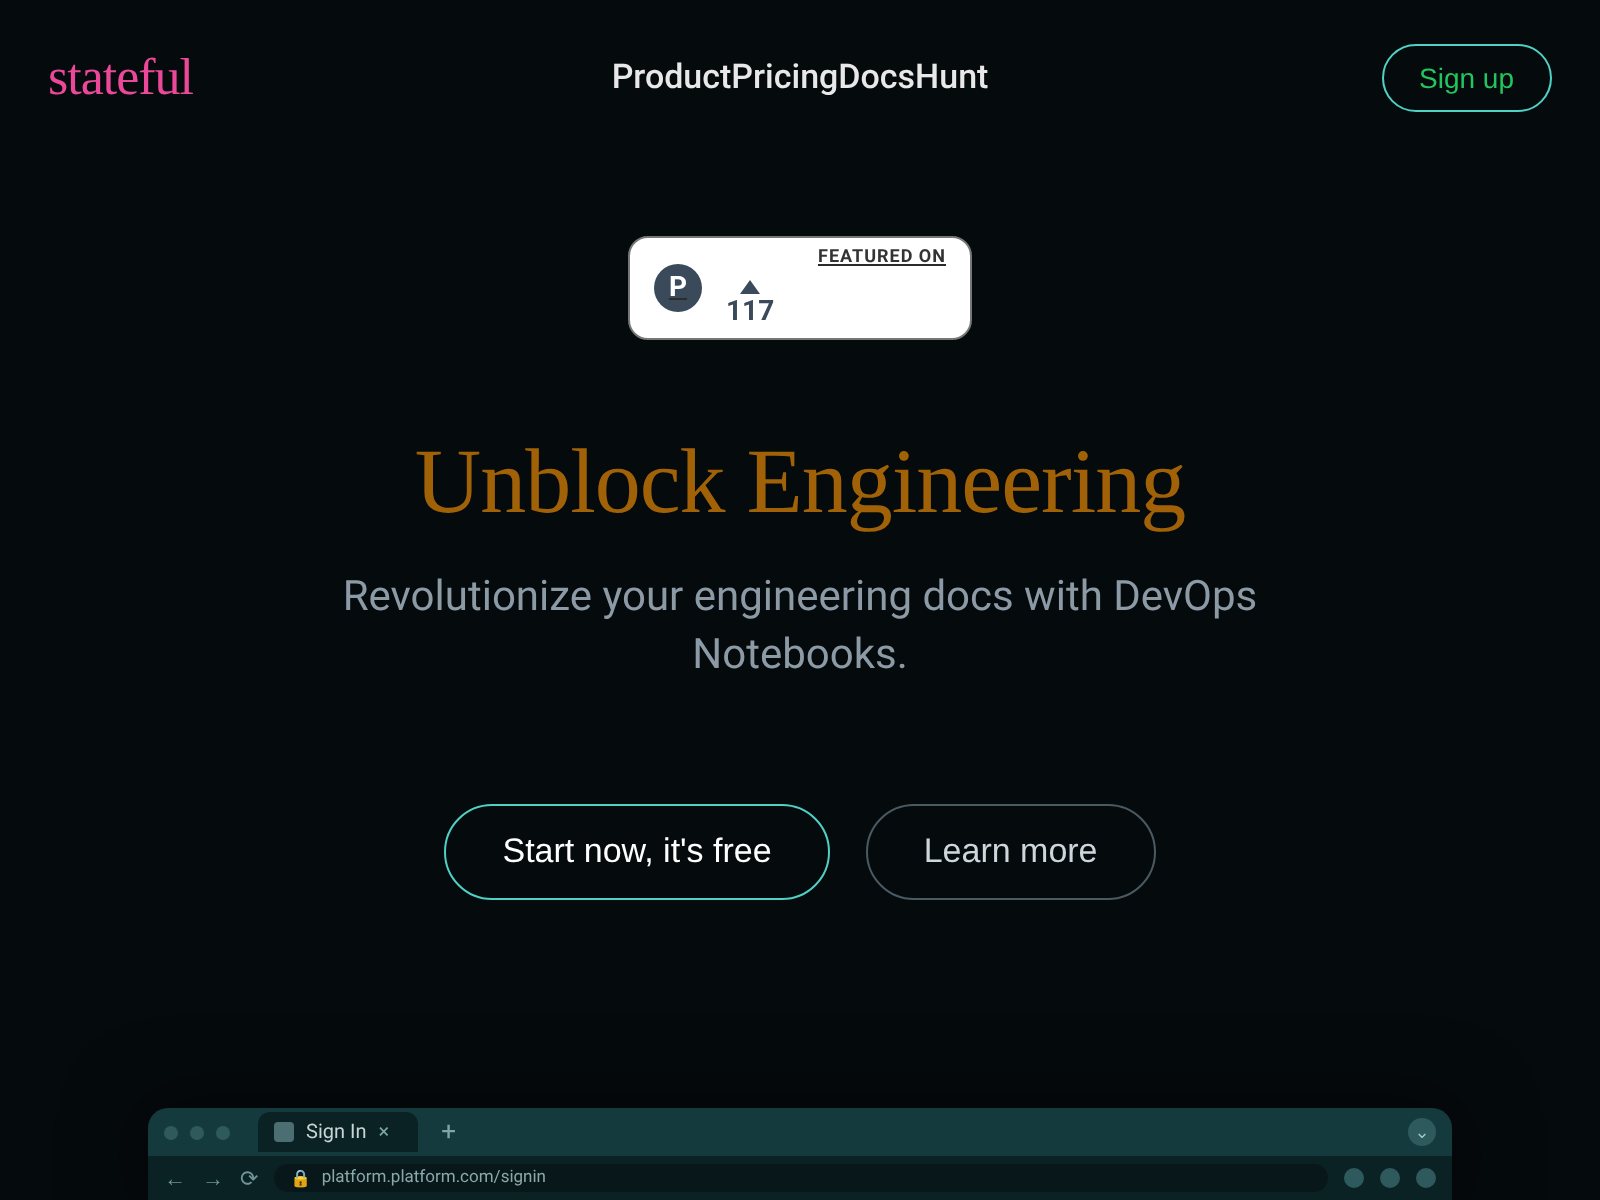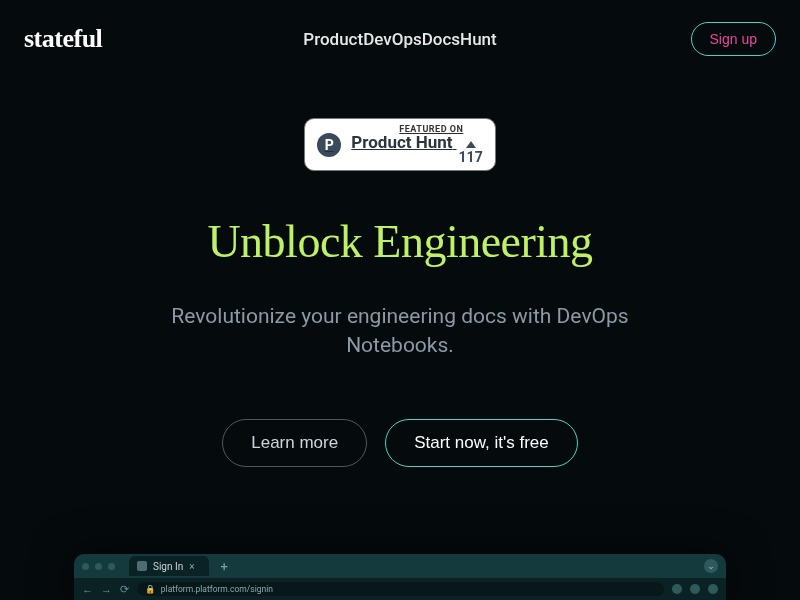--- a/index.html
+++ b/index.html
@@ -14,40 +14,40 @@
   
   .header {
     display: flex;
     align-items: center;
     justify-content: space-between;
     padding: 22px 24px 0 24px;
     width: 100%;
   }
   .logo {
     font-size: 26px;
-    font-weight: 700;
+    font-weight: 400;
     letter-spacing: -0.5px;
-    color: #ffffff;
+    color: #ec4899;
     font-family: Georgia, 'Times New Roman', serif;
   }
   .nav {
     display: flex;
     position: absolute;
     left: 50%;
     transform: translateX(-50%);
   }
   .nav a {
     color: #e8e8e8;
     text-decoration: none;
     font-size: 17px;
     font-weight: 500;
   }
   .signup {
     border: 1.5px solid #4fd1c5;
-    color: #ec4899;
+    color: #22c55e;
     background: transparent;
     padding: 8px 18px;
     border-radius: 22px;
     font-size: 14px;
     cursor: pointer;
   }
   
   .hero {
     margin-top: 62px;
     text-align: center;
@@ -73,26 +73,26 @@
   }
   .ph-text { text-align: left; line-height: 1; }
   .ph-small { font-size: 9px; font-weight: 700; letter-spacing: 0.5px; color: #333; margin-left: 48px; }
   .ph-big { font-size: 17px; font-weight: 700; color: #2b3440; }
   .ph-count { font-size: 14px; font-weight: 700; color: #3a4a5a; margin-left: 2px; display:inline-flex; align-items:center; gap:2px;flex-direction:column;}
   .ph-tri { width:0;height:0;border-left:5px solid transparent;border-right:5px solid transparent;border-bottom:7px solid #3a4a5a; display:inline-block;}
   .headline {
     margin-top: 44px;
     font-size: 46px;
     font-weight: 500;
-    color: #bef264;
+    color: #a16207;
     letter-spacing: -0.5px;
     font-family: Georgia, 'Times New Roman', serif;
   }
   .subhead {
-    margin-top: 34px;
+    margin-top: 18px;
     font-size: 21px;
     color: #8c9aa5;
     line-height: 1.4;
     font-weight: 400;
     max-width: 560px;
     margin-left: auto; margin-right: auto;
   }
   .cta-row {
     margin-top: 58px;
     display: flex;
@@ -188,48 +188,47 @@
   .url-right { display:flex; gap:8px; }
   .small-ico { width:10px;height:10px;border-radius:50%;background:#2e5a5d; }
 </style>
 </head>
 <body>
 
 <header class="header">
   <div class="logo">stateful</div>
   <nav class="nav">
     <a href="#">Product</a>
-    <a href="#">DevOps</a>
+    <a href="#">Pricing</a>
     <a href="#">Docs</a>
     <a href="#">Hunt</a>
   </nav>
   <button class="signup">Sign up</button>
 </header>
 
 <section class="hero">
   <a class="ph-badge" href="#">
     <span class="ph-circle">P</span>
     <span class="ph-text">
       <div class="ph-small">FEATURED ON</div>
       <div>
-        <span class="ph-big">Product Hunt</span>
         <span class="ph-count">
             <span class="ph-tri"></span>
             <span>117</span>
           </span>
       </div>
     </span>
   </a>
 
   <h1 class="headline">Unblock Engineering</h1>
   <p class="subhead">Revolutionize your engineering docs with DevOps Notebooks.</p>
 
   <div class="cta-row">
+    <button class="btn btn-primary">Start now, it's free</button>
     <button class="btn btn-secondary">Learn more</button>
-    <button class="btn btn-primary">Start now, it's free</button>
   </div>
 
 </section>
 
 <div class="browser">
   <div class="browser-tabs">
     <span class="tl-dot"></span>
     <span class="tl-dot"></span>
     <span class="tl-dot"></span>
     <div class="tab">

